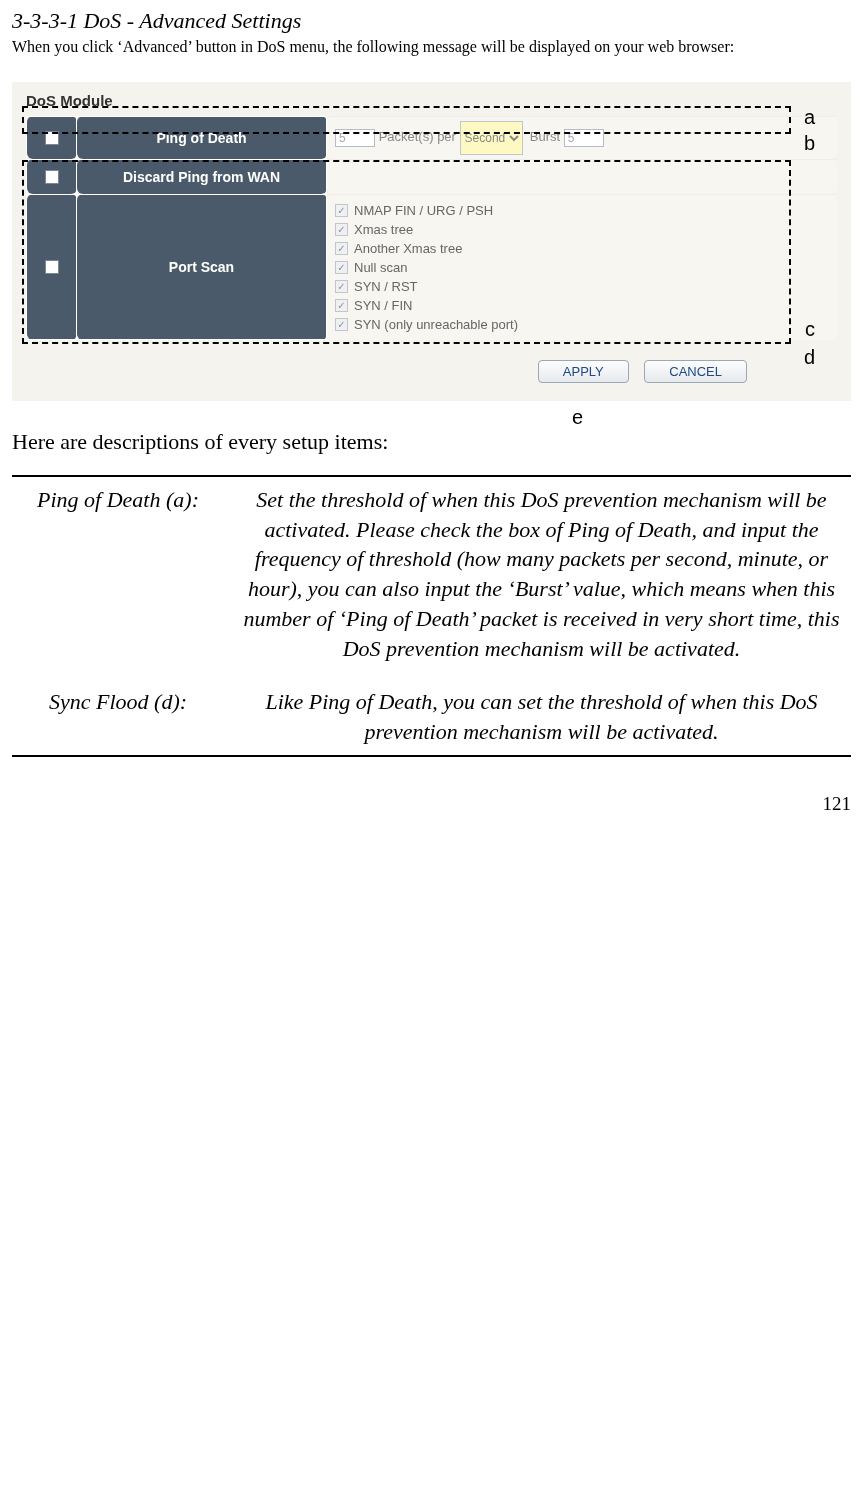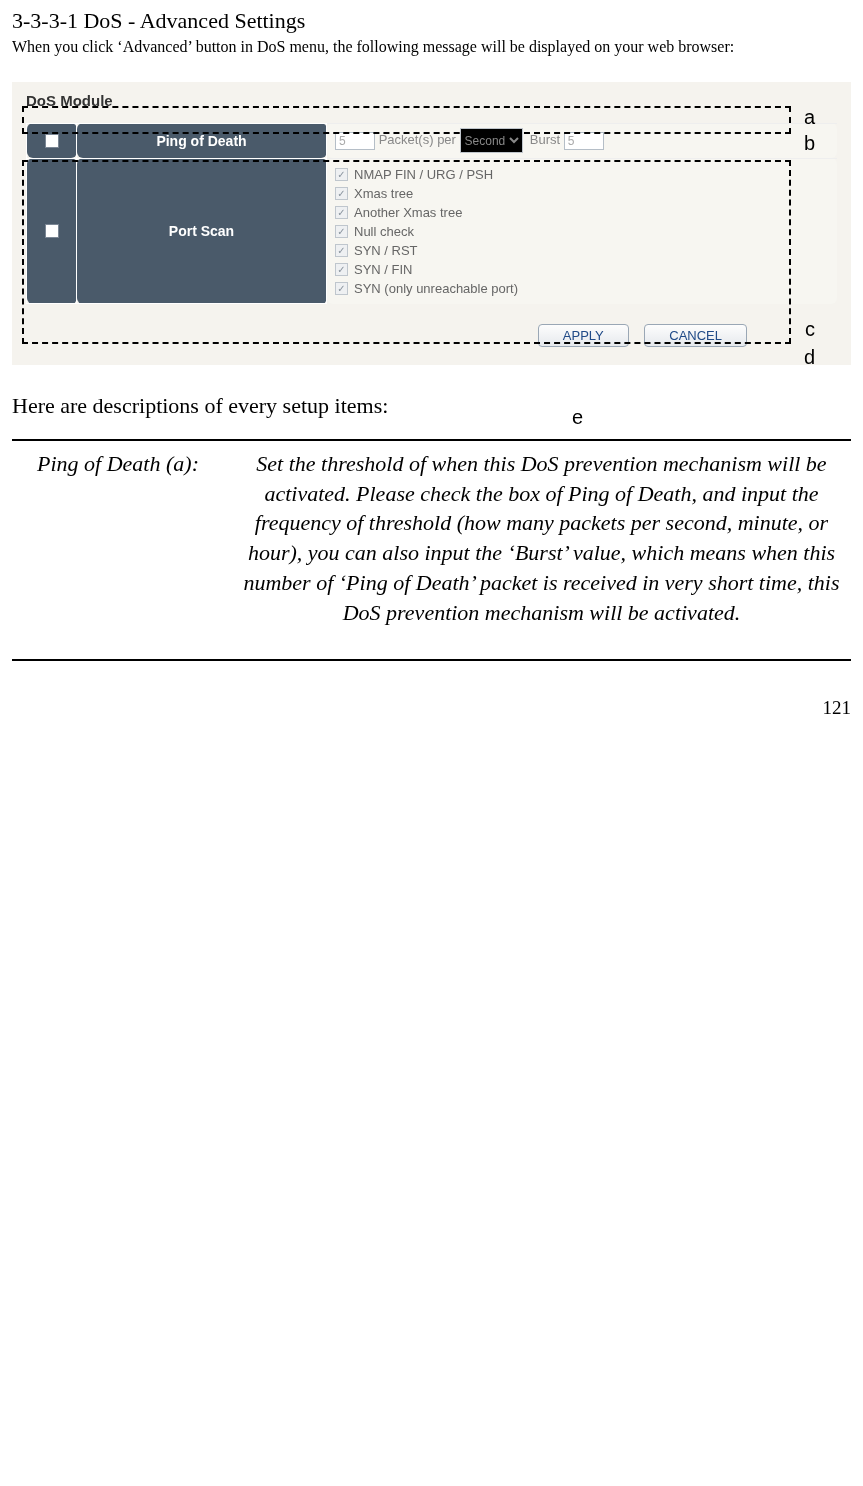--- a/index.html
+++ b/index.html
@@ -4,35 +4,35 @@
   <style>
     * { box-sizing: border-box; margin: 0; padding: 0; }
     body {
       font-family: "Times New Roman", Times, serif;
       font-size: 22px;
       color: #000;
       background: #fff;
       padding: 8px 12px 40px 12px;
       width: 863px;
     }
-    .heading { font-size: 22px; margin-bottom: 2px; }
+    .heading { font-size: 22px; margin-bottom: 2px; font-style: italic; }
     .intro { font-size: 16px; line-height: 1.35; margin-bottom: 24px; }
 
     .module-wrap {
       background: #f5f3ee;
       padding: 10px 14px 14px 14px;
       position: relative;
       margin-bottom: 28px;
     }
     .module-title {
       font-family: Arial, Helvetica, sans-serif;
       font-weight: bold;
       font-size: 15px;
       color: #333;
-      margin-bottom: 14px;
+      margin-bottom: 7px;
     }
     .dos-table { border-collapse: collapse; width: 100%; }
     .dos-table td { vertical-align: middle; border-radius: 6px; }
     .chk-cell {
       background: #4a5a6a;
       width: 50px;
       text-align: center;
       padding: 4px 0;
       border: 1px solid #fff;
     }
@@ -71,22 +71,22 @@
       border: 1px solid #b5bec7;
       background: #fff;
       color: #aaa;
       padding: 0 3px;
       vertical-align: middle;
     }
     .ctl-select {
       font-size: 12px;
       color: #888;
       border: 1px solid #c0c6cc;
-      background: #000000;
-      height: 25px;
+      background: #fef9c3;
+      height: 34px;
       vertical-align: middle;
     }
     .scan-list {
       list-style: none;
       padding: 2px 0;
     }
     .scan-list li {
       font-size: 13px;
       color: #666;
       padding: 2px 0;
@@ -166,39 +166,44 @@
       <td class="lbl-cell">Ping of Death</td>
       <td class="ctrl-cell low">
         <input class="ctl-input" value="5" style="">
         <span>Packet(s) per</span>
         <select class="ctl-select"><option>Second</option></select>
         &nbsp;<span>Burst</span>
         <input class="ctl-input" value="5" style="">
       </td>
     </tr>
     <tr>
+      <td class="chk-cell"><span class="chk-box"></span></td>
+      <td class="lbl-cell">Discard Ping from WAN</td>
+      <td class="ctrl-cell"></td>
+    </tr>
+    <tr>
       <td class="chk-cell tall"><span class="chk-box"></span></td>
       <td class="lbl-cell">Port Scan</td>
       <td class="ctrl-cell">
         <ul class="scan-list">
           <li>
                 <span class="mini-chk">✓</span>
                 <span>NMAP FIN / URG / PSH</span>
               </li>
           <li>
                 <span class="mini-chk">✓</span>
                 <span>Xmas tree</span>
               </li>
           <li>
                 <span class="mini-chk">✓</span>
                 <span>Another Xmas tree</span>
               </li>
           <li>
                 <span class="mini-chk">✓</span>
-                <span>Null check</span>
+                <span>Null scan</span>
               </li>
           <li>
                 <span class="mini-chk">✓</span>
                 <span>SYN / RST</span>
               </li>
           <li>
                 <span class="mini-chk">✓</span>
                 <span>SYN / FIN</span>
               </li>
           <li>
@@ -227,17 +232,21 @@
 
 <div class="desc-intro">Here are descriptions of every setup items:</div>
 
 <hr class="hr-thick">
 <table class="desc-table">
   <tbody>
       <tr>
     <td class="k">Ping of Death (a):</td>
     <td>Set the threshold of when this DoS prevention mechanism will be activated. Please check the box of Ping of Death, and input the frequency of threshold (how many packets per second, minute, or hour), you can also input the ‘Burst’ value, which means when this number of ‘Ping of Death’ packet is received in very short time, this DoS prevention mechanism will be activated.</td>
   </tr>
+  <tr class="last">
+    <td class="k">Sync Flood (d):</td>
+    <td>Like Ping of Death, you can set the threshold of when this DoS prevention mechanism will be activated.</td>
+  </tr>
 </tbody>
   </table>
 <hr class="hr-thick2">
 
 <div class="page-num">121</div>
 
 </body></html>

